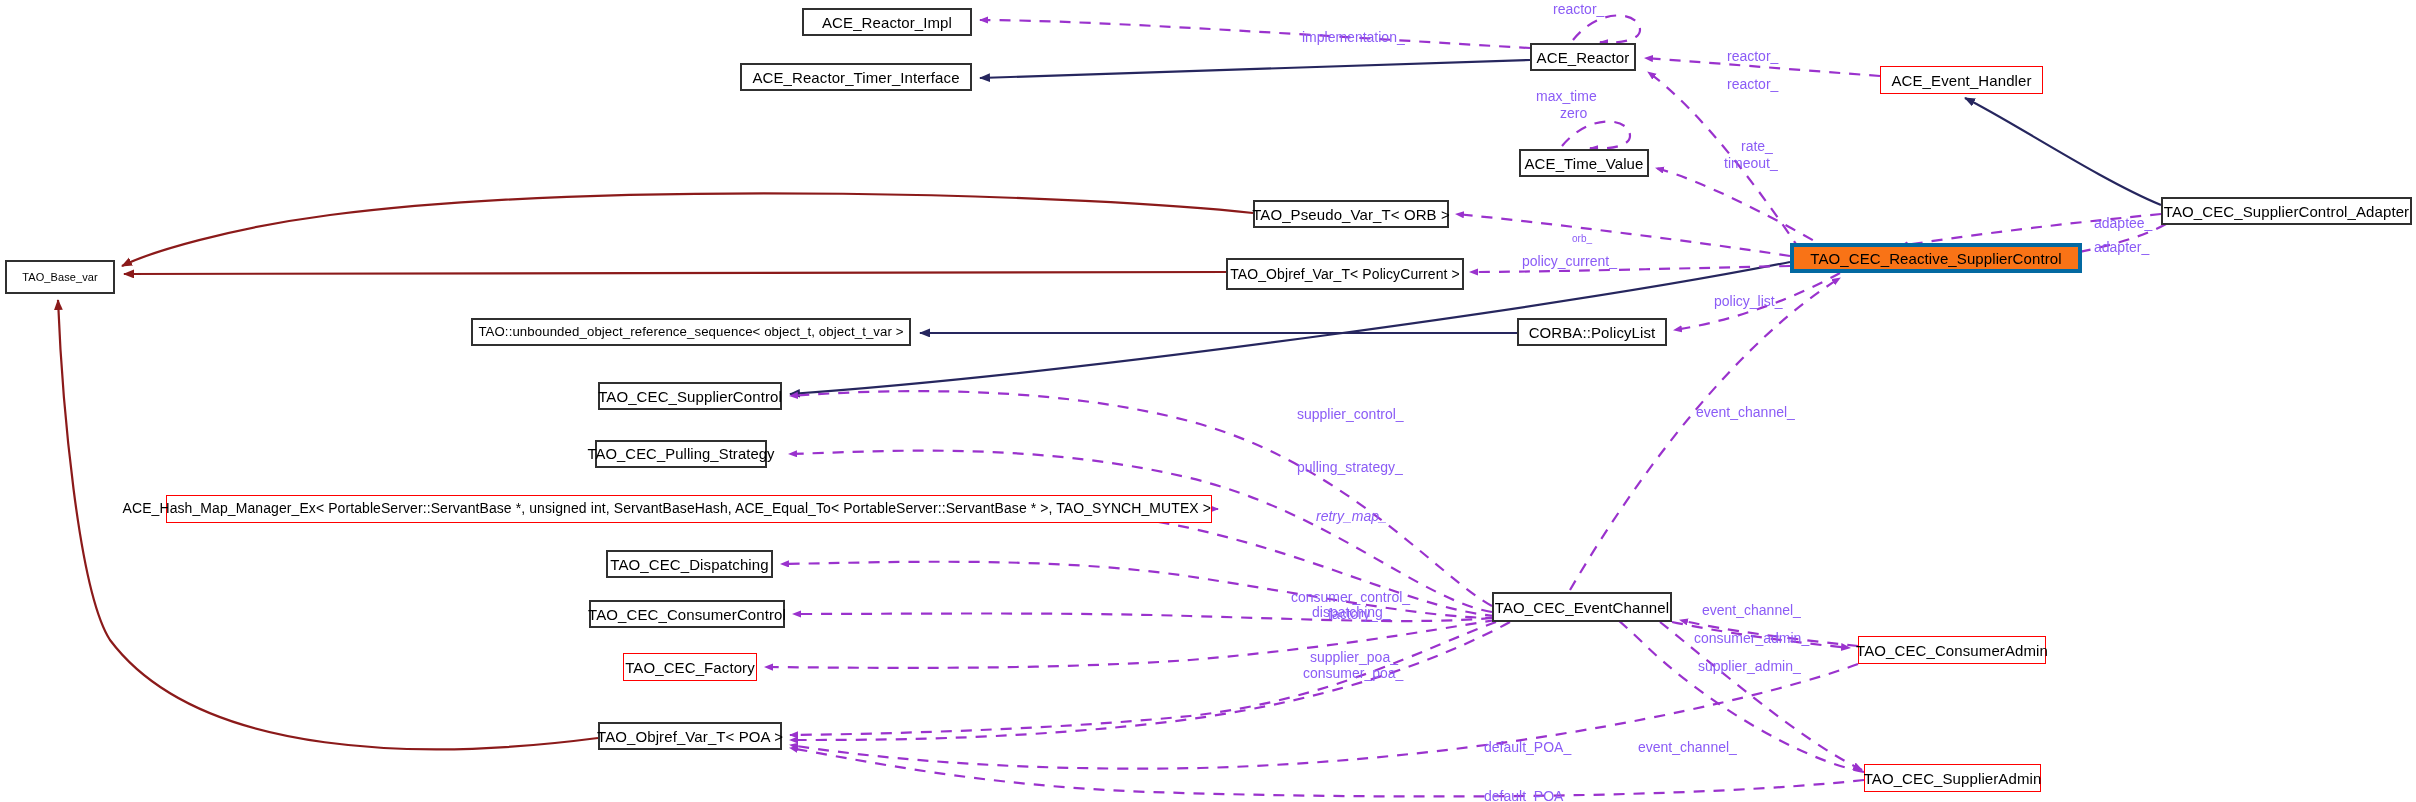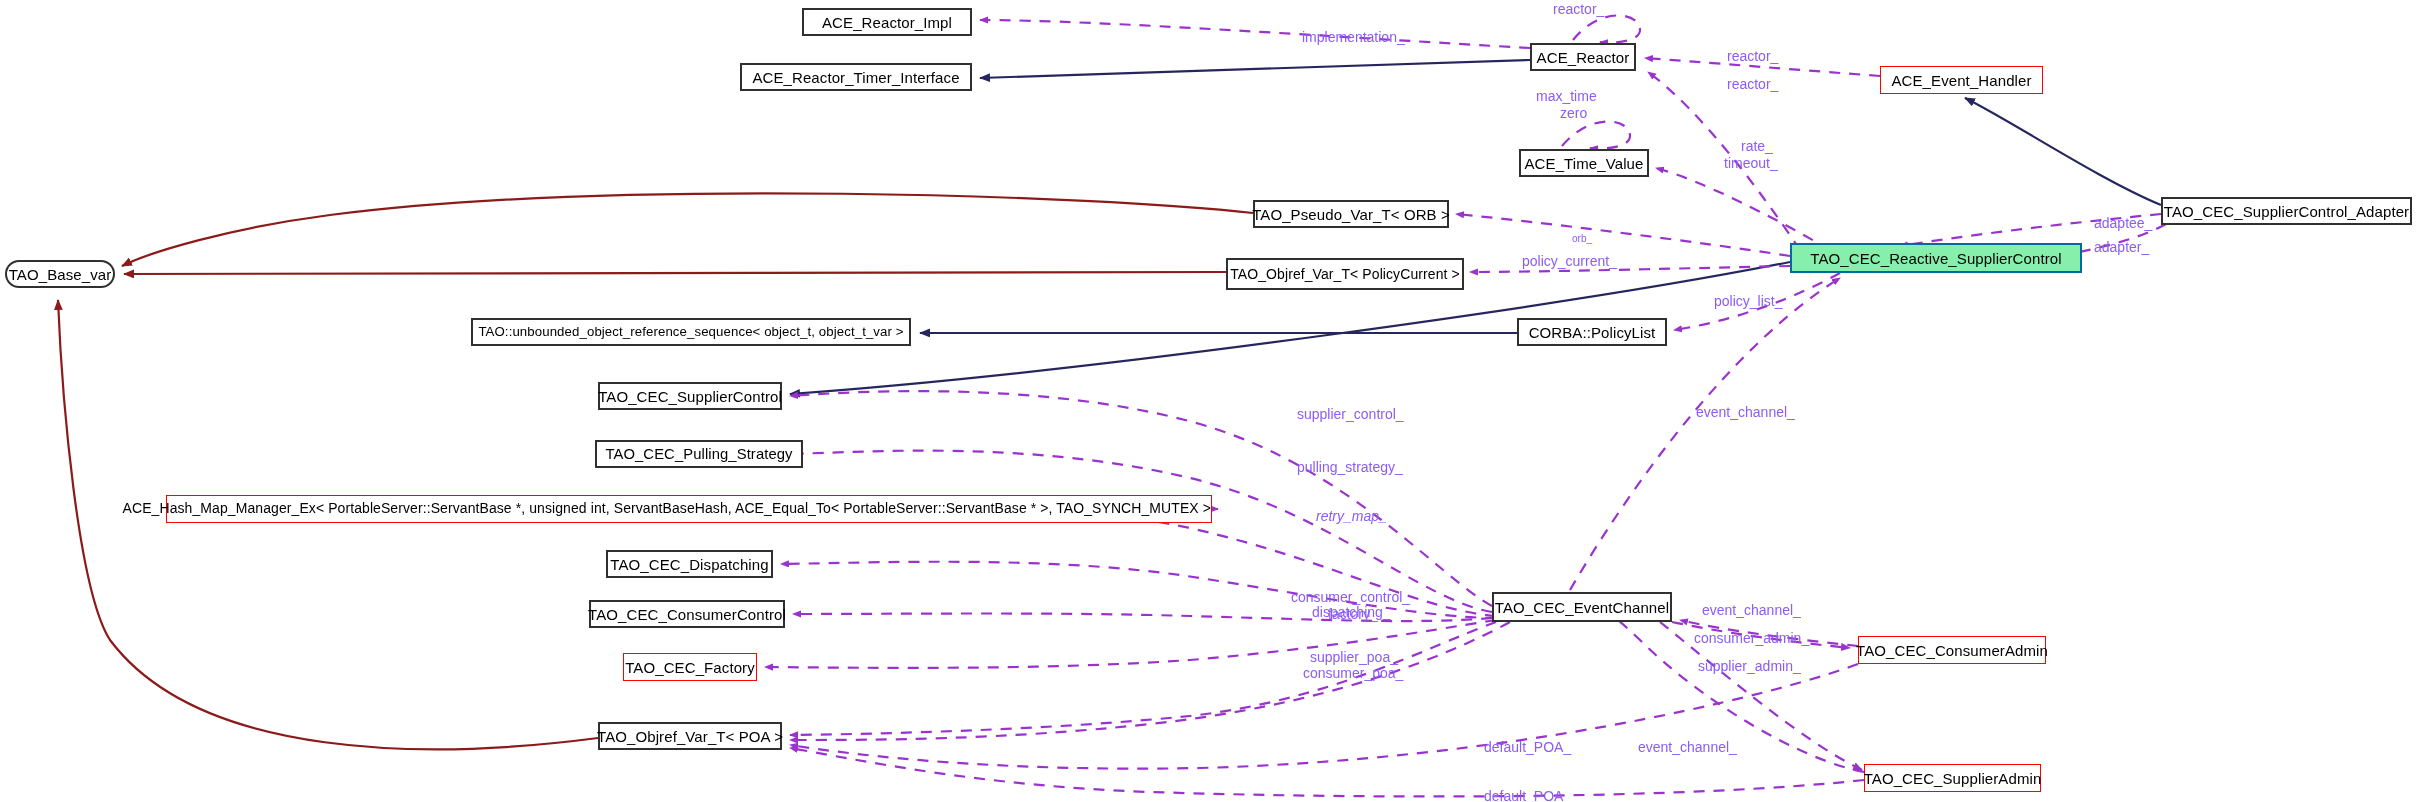--- a/index.html
+++ b/index.html
@@ -37,22 +37,22 @@
     z-index: 5;
   }
   .node.thick {
     border-width: 2px;
     border-color: #303030;
   }
   .node.red {
     border: 1px solid #ff0000;
   }
   .node.current {
-    background: #86efac;
-    border: 2px solid #0369a1;
+    background: #f97316;
+    border: 4px solid #0369a1;
   }
   .edge-label {
     position: absolute;
     color: #8b5cf6;
     white-space: nowrap;
     line-height: 1.08;
     z-index: 6;
     background: transparent;
     text-align: center;
   }
@@ -139,39 +139,39 @@
       </div>
       <div class="node thick" style="left: 2161px; top: 197px; width: 251px; height: 28px; font-size: 15px;">
         <span>TAO_CEC_SupplierControl_Adapter</span>
       </div>
       <div class="node thick" style="left: 1519px; top: 149px; width: 130px; height: 28px; font-size: 15px;">
         <span>ACE_Time_Value</span>
       </div>
       <div class="node thick" style="left: 1253px; top: 200px; width: 196px; height: 28px; font-size: 15px;">
         <span>TAO_Pseudo_Var_T&lt; ORB &gt;</span>
       </div>
-      <div class="node thick" style="left: 5px; top: 260px; width: 110px; height: 28px; font-size: 15px; border-radius: 14px;">
+      <div class="node thick" style="left: 5px; top: 260px; width: 110px; height: 34px; font-size: 11px;">
         <span>TAO_Base_var</span>
       </div>
       <div class="node thick" style="left: 1226px; top: 258px; width: 238px; height: 32px; font-size: 13.98px;">
         <span>TAO_Objref_Var_T&lt; PolicyCurrent &gt;</span>
       </div>
       <div class="node current" style="left: 1790px; top: 243px; width: 292px; height: 30px; font-size: 15px;">
         <span>TAO_CEC_Reactive_SupplierControl</span>
       </div>
       <div class="node thick" style="left: 471px; top: 318px; width: 440px; height: 28px; font-size: 13.23px;">
         <span>TAO::unbounded_object_reference_sequence&lt; object_t, object_t_var &gt;</span>
       </div>
       <div class="node thick" style="left: 1517px; top: 318px; width: 150px; height: 28px; font-size: 15px;">
         <span>CORBA::PolicyList</span>
       </div>
       <div class="node thick" style="left: 598px; top: 382px; width: 184px; height: 28px; font-size: 15px;">
         <span>TAO_CEC_SupplierControl</span>
       </div>
-      <div class="node thick" style="left: 595px; top: 440px; width: 208px; height: 28px; font-size: 14.8px;">
+      <div class="node thick" style="left: 595px; top: 440px; width: 172px; height: 28px; font-size: 14.8px;">
         <span>TAO_CEC_Pulling_Strategy</span>
       </div>
       <div class="node red" style="left: 166px; top: 495px; width: 1046px; height: 28px; font-size: 13.97px; justify-content: flex-end;">
         <span>ACE_Hash_Map_Manager_Ex&lt; PortableServer::ServantBase *, unsigned int, ServantBaseHash, ACE_Equal_To&lt; PortableServer::ServantBase * &gt;, TAO_SYNCH_MUTEX &gt;</span>
       </div>
       <div class="node thick" style="left: 606px; top: 550px; width: 167px; height: 28px; font-size: 15px;">
         <span>TAO_CEC_Dispatching</span>
       </div>
       <div class="node thick" style="left: 589px; top: 600px; width: 196px; height: 28px; font-size: 15px;">
         <span>TAO_CEC_ConsumerControl</span>

